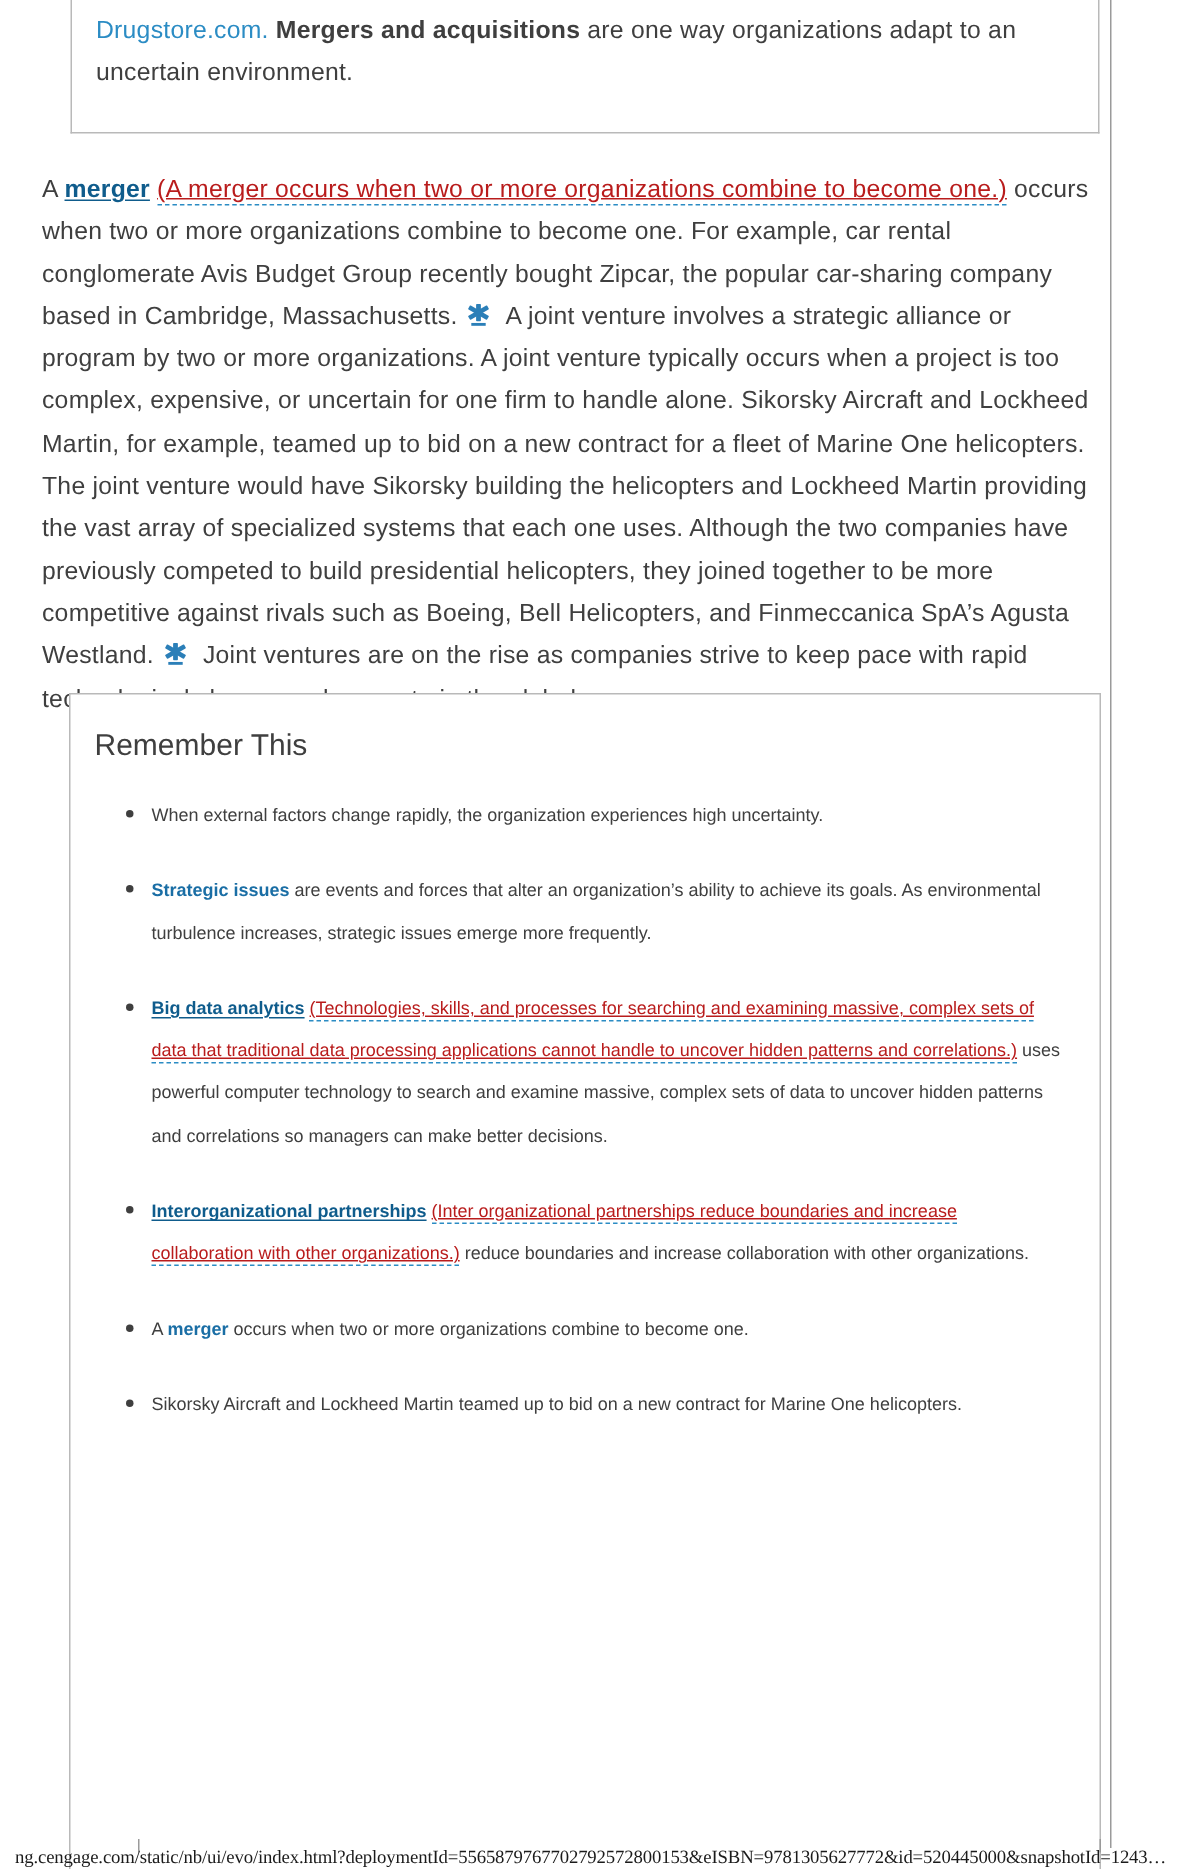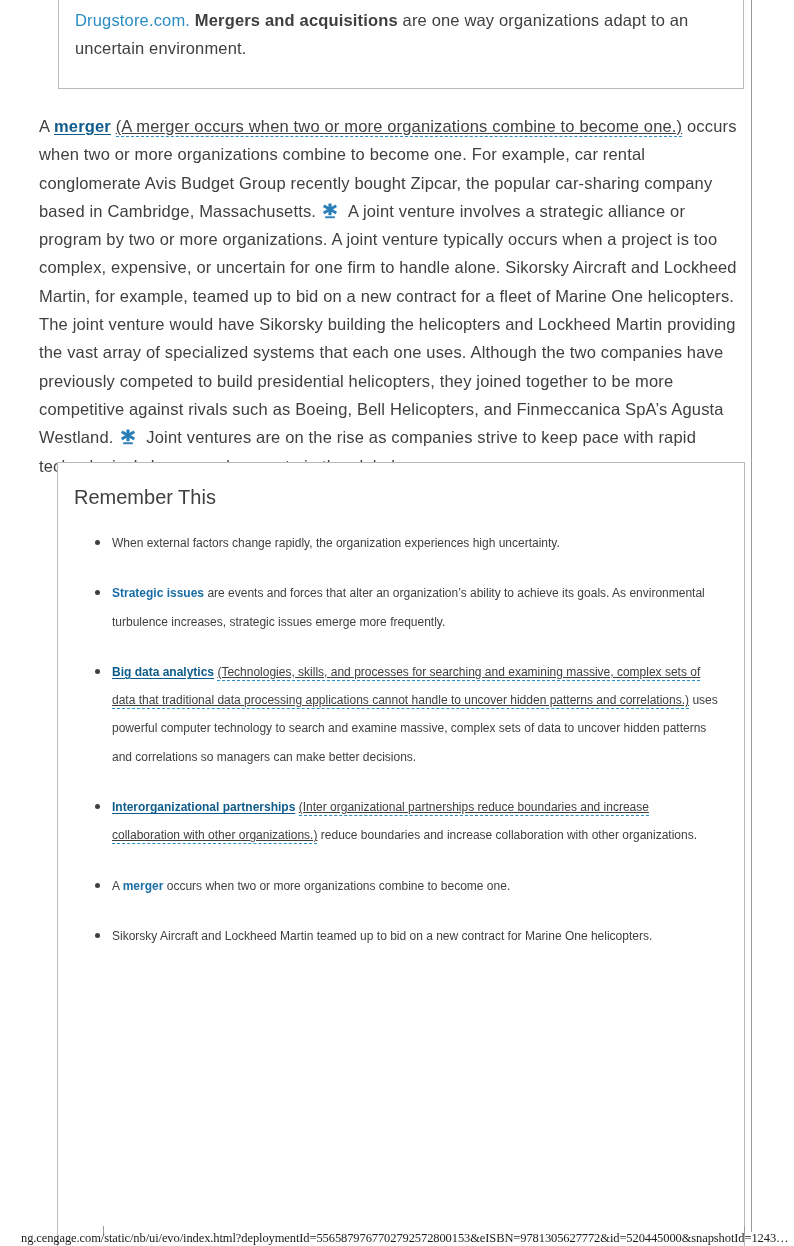--- a/index.html
+++ b/index.html
@@ -16,21 +16,20 @@
     color: #3f3f3f;
     -webkit-font-smoothing: antialiased;
   }
 
   
   #page {
     position: absolute;
     left: 0; top: 0;
     width: 708px;
     height: 1246px;
-    margin-left: 11px;
   }
 
   
   .content {
     position: absolute;
     left: 28px;
     top: 0px;
     width: 712px;
   }
 
@@ -94,21 +93,21 @@
     text-decoration: underline;
     text-underline-offset: 2px;
   }
   .gterm-plain {
     font-weight: bold;
     color: #1a6ea5;
   }
 
   
   .gdef {
-    color: #404040;
+    color: #b91c1c;
     border-bottom: 1px dashed #2b8cc4;
     padding-bottom: 1px;
   }
 
   a.inline-link {
     color: #2b8cc4;
     text-decoration: none;
   }
 
   

